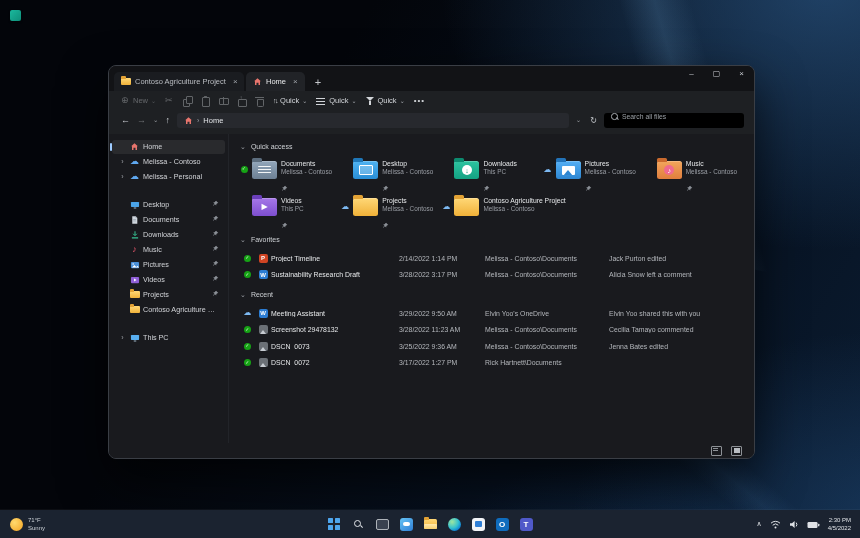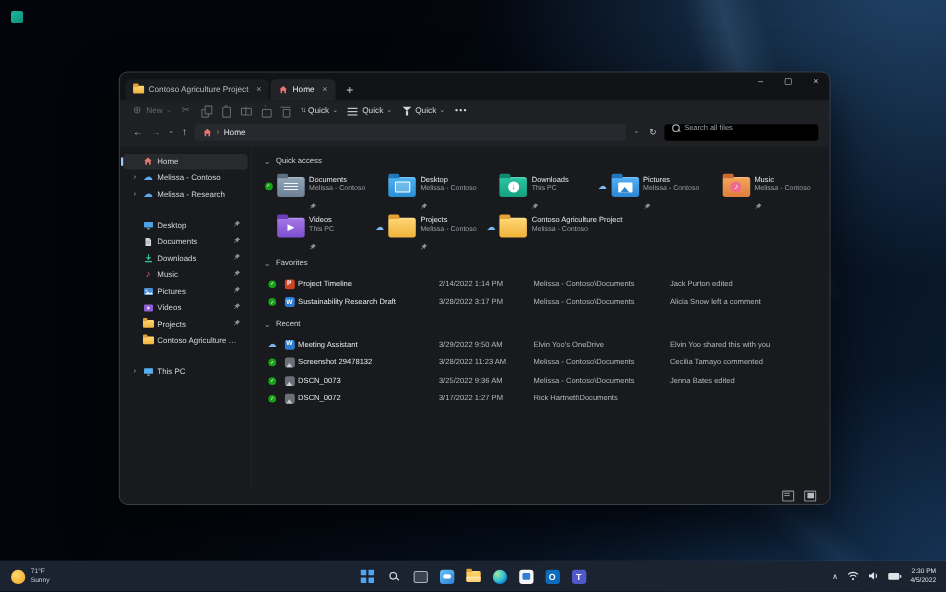--- a/index.html
+++ b/index.html
@@ -264,21 +264,21 @@
           <span class="lbl">Home</span>
         </div>
         <div class="side-item">
           <span class="schev">›</span>
           <span class="s-ic cloud-g">☁</span>
           <span class="lbl">Melissa - Contoso</span>
         </div>
         <div class="side-item">
           <span class="schev">›</span>
           <span class="s-ic cloud-g">☁</span>
-          <span class="lbl">Melissa - Research</span>
+          <span class="lbl">Melissa - Personal</span>
         </div>
         <div class="side-gap"></div>
         <div class="side-item">
           <span class="schev"></span>
           <span class="s-ic">
             <svg width="10" height="10" viewBox="0 0 16 16">
                 <rect x="1.5" y="3" width="13" height="8" rx="1" fill="#4aa3e8"></rect>
                 <rect x="6" y="12" width="4" height="1.6" fill="#9fb6c8"></rect>
               </svg>
           </span>

